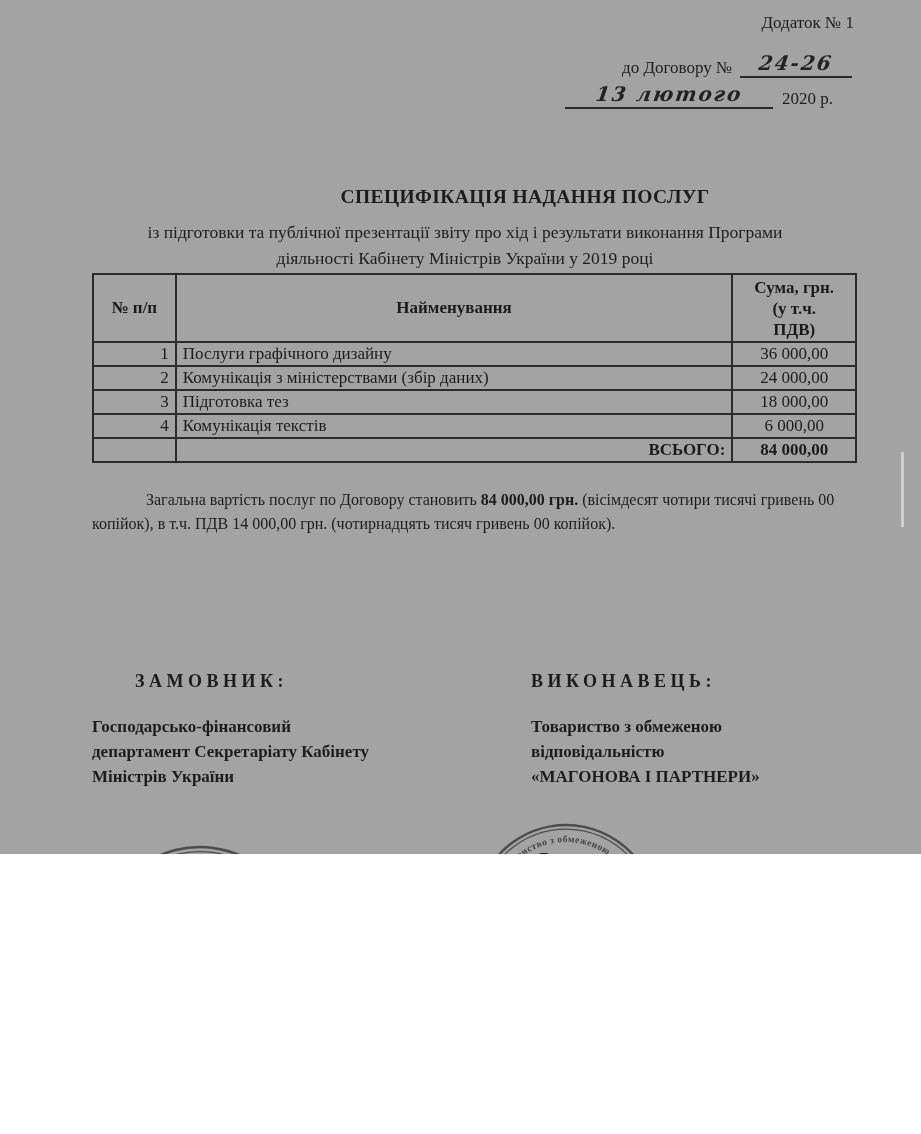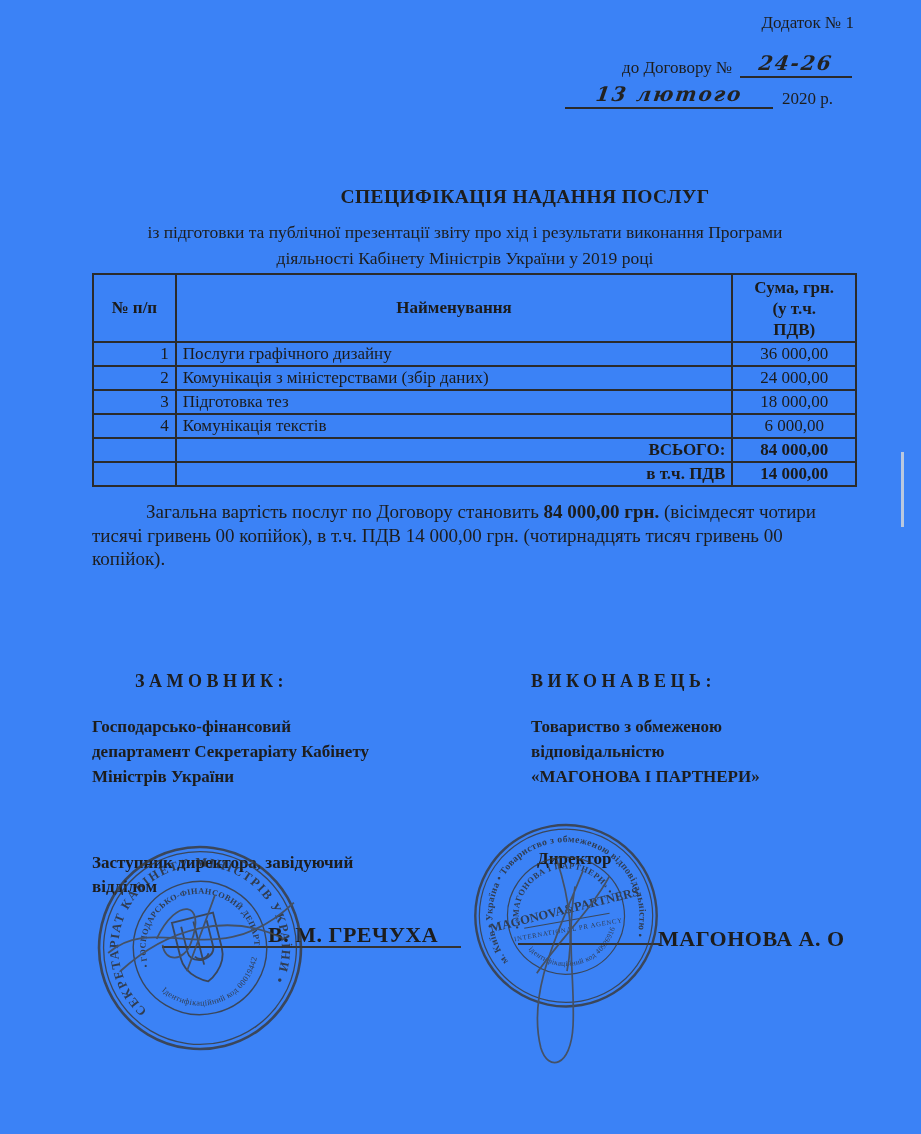--- a/index.html
+++ b/index.html
@@ -1,17 +1,17 @@
 <!DOCTYPE html>
 <html><head>
 <meta charset="utf-8">
 <style>
   html,body{margin:0;padding:0;background:#ffffff;}
   .page{
-    position:relative;width:921px;height:1134px;background:#3b82f6;
+    position:relative;width:921px;height:854px;background:#a3a3a3;
     font-family:"Liberation Serif",serif;color:#1d1d1d;overflow:hidden;
   }
   .abs{position:absolute;}
   
   .appendix{top:13px;right:67px;font-size:17px;}
   .contract-line{top:51px;left:622px;font-size:17px;display:flex;align-items:flex-end;}
   .date-line{top:82px;left:565px;font-size:17px;display:flex;align-items:flex-end;}
   .handwritten{
     font-family:"DejaVu Serif",serif;font-style:italic;font-weight:bold;
     font-size:20px;letter-spacing:2px;display:inline-block;transform:skewX(-8deg);
@@ -30,21 +30,21 @@
   .spec-table th{font-weight:bold;}
   .th-row{height:68px;}
   .spec-table .r{height:24px;}
   .c-num{width:72px;text-align:right;padding-right:12px;}
   .c-name{width:566px;text-align:left;padding-left:12px;}
   .c-sum{width:113px;text-align:center;}
   .sum-head{line-height:21px;text-align:center;}
   .tot-label{text-align:right;font-weight:bold;padding-right:10px;}
   .bold{font-weight:bold;}
   
-  .summary{top:500px;left:92px;width:768px;font-size:19px;line-height:23.5px;text-indent:54px;}
+  .summary{top:488px;left:92px;width:768px;font-size:16px;line-height:23.5px;text-indent:54px;}
   
   .party-heading{font-weight:bold;font-size:18px;letter-spacing:4.5px;}
   .h-cust{top:671px;left:135px;}
   .h-contr{top:671px;left:531px;}
   .org{font-weight:bold;font-size:17px;line-height:25px;}
   .org-cust{top:714px;left:92px;width:360px;}
   .org-contr{top:714px;left:531px;width:320px;}
   .role{font-weight:bold;font-size:17px;line-height:24px;}
   .role-cust{top:851px;left:92px;width:340px;}
   .role-contr{top:847px;left:537px;}
@@ -113,25 +113,20 @@
       <tr class="r">
         <td class="c-num">4</td>
         <td class="c-name">Комунікація текстів</td>
         <td class="c-sum">6 000,00</td>
       </tr>
       <tr class="r">
         <td class="c-num"></td>
         <td class="c-name tot-label">ВСЬОГО:</td>
         <td class="c-sum bold">84 000,00</td>
       </tr>
-      <tr class="r">
-        <td class="c-num"></td>
-        <td class="c-name tot-label">в т.ч. ПДВ</td>
-        <td class="c-sum bold">14 000,00</td>
-      </tr>
     </tbody>
   </table>
 
   <div class="abs summary">
     <span>Загальна вартість послуг по Договору становить </span><span class="bold">84 000,00 грн.</span><span> (вісімдесят чотири тисячі гривень 00 копійок), в т.ч. ПДВ 14 000,00 грн. (чотирнадцять тисяч гривень 00 копійок).</span>
   </div>
 
   <div class="abs party-heading h-cust">ЗАМОВНИК:</div>
   <div class="abs party-heading h-contr">ВИКОНАВЕЦЬ:</div>
 

